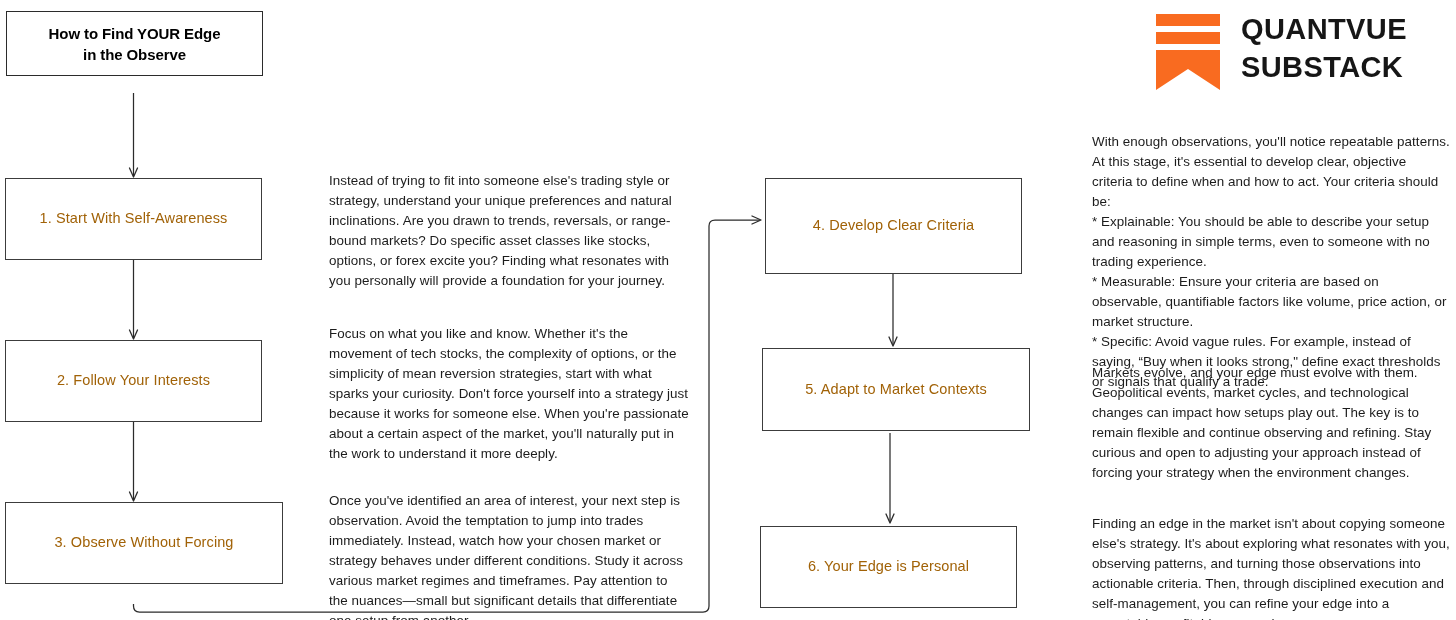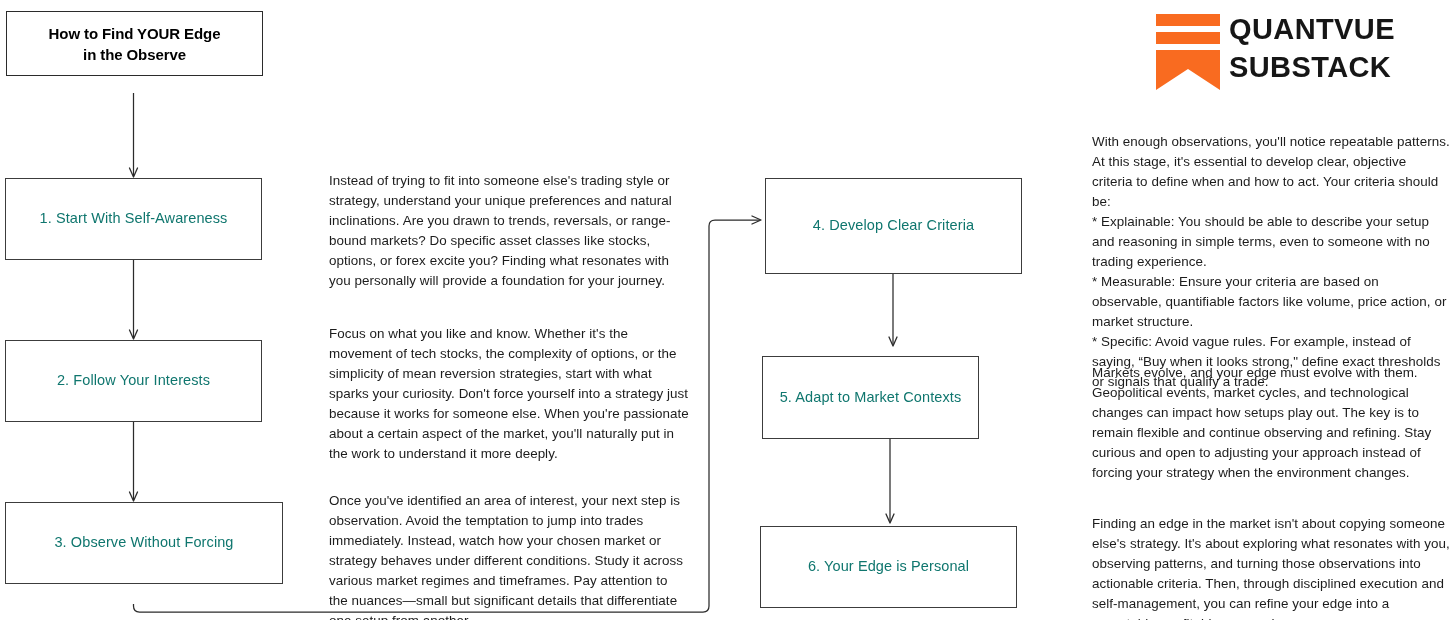--- a/index.html
+++ b/index.html
@@ -26,21 +26,21 @@
     position: absolute;
     box-sizing: border-box;
     border: 1.6px solid #3c3c3c;
     background: #ffffff;
     display: flex;
     align-items: center;
     justify-content: center;
     text-align: center;
     font-size: 14.5px;
     line-height: 1.35;
-    color: #0f766e;
+    color: #a16207;
     letter-spacing: 0.1px;
   }
   .node.title {
     font-weight: bold;
     font-size: 15px;
     letter-spacing: -0.1px;
     line-height: 1.4;
     border-width: 1.8px;
     border-color: #2b2b2b;
     color: #000000;
@@ -76,21 +76,21 @@
     display: flex;
     align-items: flex-start;
   }
   #logo-mark {
     width: 66px;
     height: 78px;
     flex: 0 0 auto;
     margin-top: 3px;
   }
   #logo-words {
-    margin-left: 8px;
+    margin-left: 20px;
     display: flex;
     flex-direction: column;
     justify-content: center;
     font-weight: bold;
     font-size: 29px;
     line-height: 1.32;
     letter-spacing: 0.4px;
     color: #161616;
   }
 </style>
@@ -135,21 +135,21 @@
   </div>
 
   <div class="node" style="left:5px; top:502px; width:278px; height:82px;">
     <span>3. Observe Without Forcing</span>
   </div>
 
   <div class="node" style="left:765px; top:178px; width:257px; height:96px;">
     <span>4. Develop Clear Criteria</span>
   </div>
 
-  <div class="node" style="left:762px; top:348px; width:217px; height:83px;margin-top:8px;">
+  <div class="node" style="left:762px; top:348px; width:268px; height:83px;">
     <span>5. Adapt to Market Contexts</span>
   </div>
 
   <div class="node" style="left:760px; top:526px; width:257px; height:82px;">
     <span>6. Your Edge is Personal</span>
   </div>
 
   <div class="para" style="left:329px; top:171px; width:360px;">Instead of trying to fit into someone else's trading style or strategy, understand your unique preferences and natural inclinations. Are you drawn to trends, reversals, or range-bound markets? Do specific asset classes like stocks, options, or forex excite you? Finding what resonates with you personally will provide a foundation for your journey.</div>
 
   <div class="para" style="left:329px; top:324px; width:360px;">Focus on what you like and know. Whether it's the movement of tech stocks, the complexity of options, or the simplicity of mean reversion strategies, start with what sparks your curiosity. Don't force yourself into a strategy just because it works for someone else. When you're passionate about a certain aspect of the market, you'll naturally put in the work to understand it more deeply.</div>

